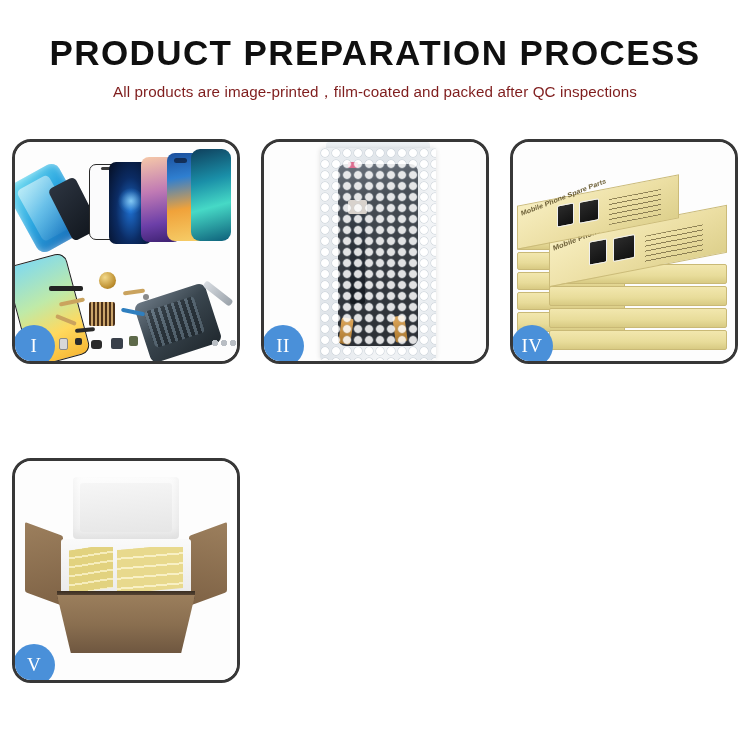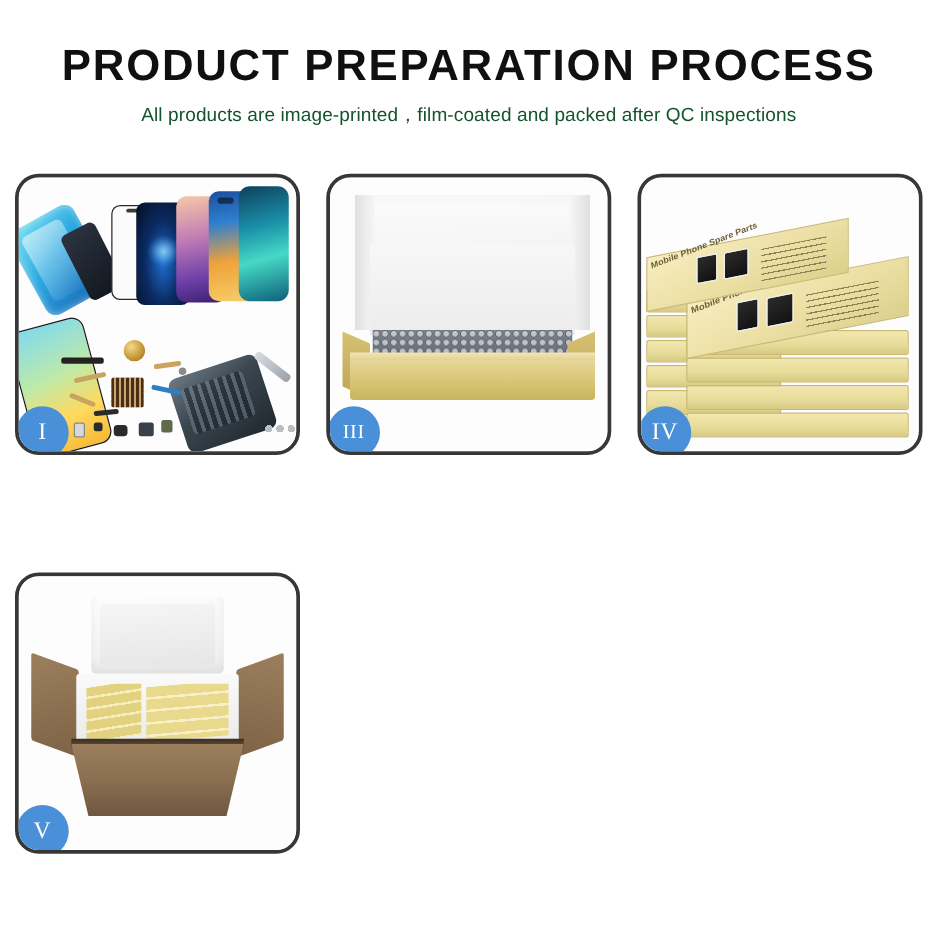--- a/index.html
+++ b/index.html
@@ -30,21 +30,21 @@
     color: #101010;
     line-height: 1.1;
     white-space: nowrap;
   }
 
   .sub-title {
     margin-top: 9px;
     font-family: "Liberation Sans", sans-serif;
     font-size: 15.2px;
     font-weight: 400;
-    color: #14532d;
+    color: #7f1d1d;
     letter-spacing: 0.1px;
     white-space: nowrap;
   }
 
   
   .grid {
     position: absolute;
     left: 12px;
     top: 139px;
     width: 726px;
@@ -541,35 +541,38 @@
           <div class="part-dot pd4"></div>
           <div class="part-dot pd5"></div>
           <div class="part-dot pd6"></div>
           <div class="tweezers"></div>
           <div class="screws"></div>
         </div>
       </div>
       <div class="badge">I</div>
     </div>
 
-
     <div class="panel">
       <div class="panel-inner">
         <div class="scene">
-          <div class="box3-lid"></div>
-          <div class="box3-inner-white"></div>
-          <div class="box3-foam"></div>
-          <div class="box3-side-l"></div>
-          <div class="box3-side-r"></div>
-          <div class="box3-rim"></div>
-          <div class="box3-front"></div>
+          <div class="bag-top"></div>
+          <div class="bubblebag">
+            <div class="lcd"></div>
+            <div class="lcd-flex"></div>
+            <div class="lcd-conn"></div>
+            <div class="lcd-pink"></div>
+            <div class="lcd-gold-l"></div>
+            <div class="lcd-gold-r"></div>
+            <div class="bag-overlay"></div>
+          </div>
         </div>
       </div>
-      <div class="badge wide">III</div>
+      <div class="badge">II</div>
     </div>
+
 
     <div class="panel">
       <div class="panel-inner">
         <div class="scene">
           <div class="stack">
 
             <div class="rbox" style="left:0px;  top:66px;  width:108px; height:18px;"></div>
             <div class="rbox" style="left:0px;  top:86px;  width:108px; height:18px;"></div>
             <div class="rbox" style="left:0px;  top:106px; width:108px; height:18px;"></div>
             <div class="rbox" style="left:0px;  top:126px; width:108px; height:18px;"></div>

